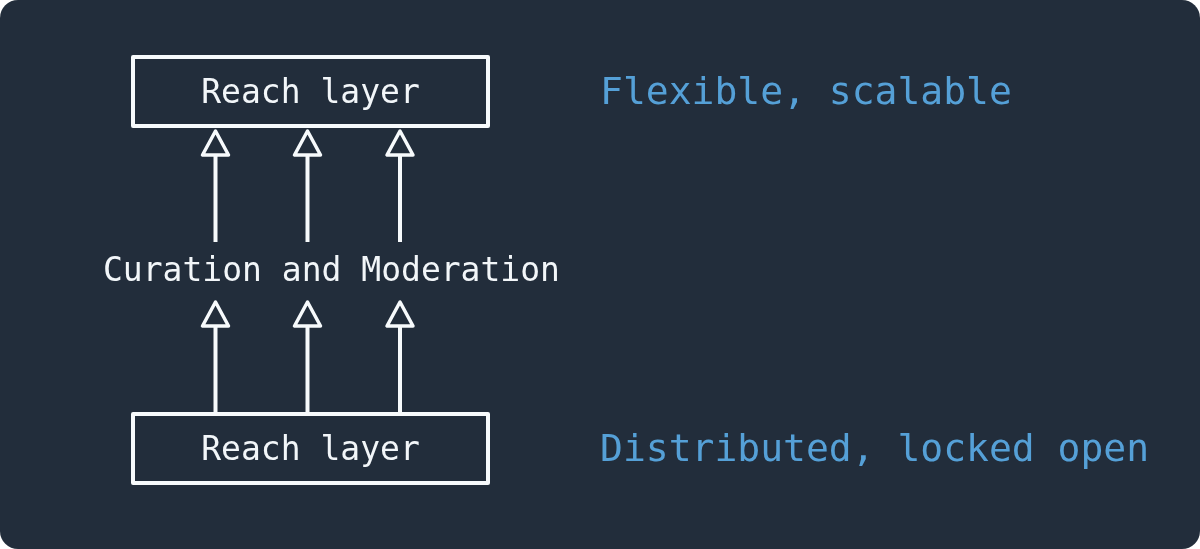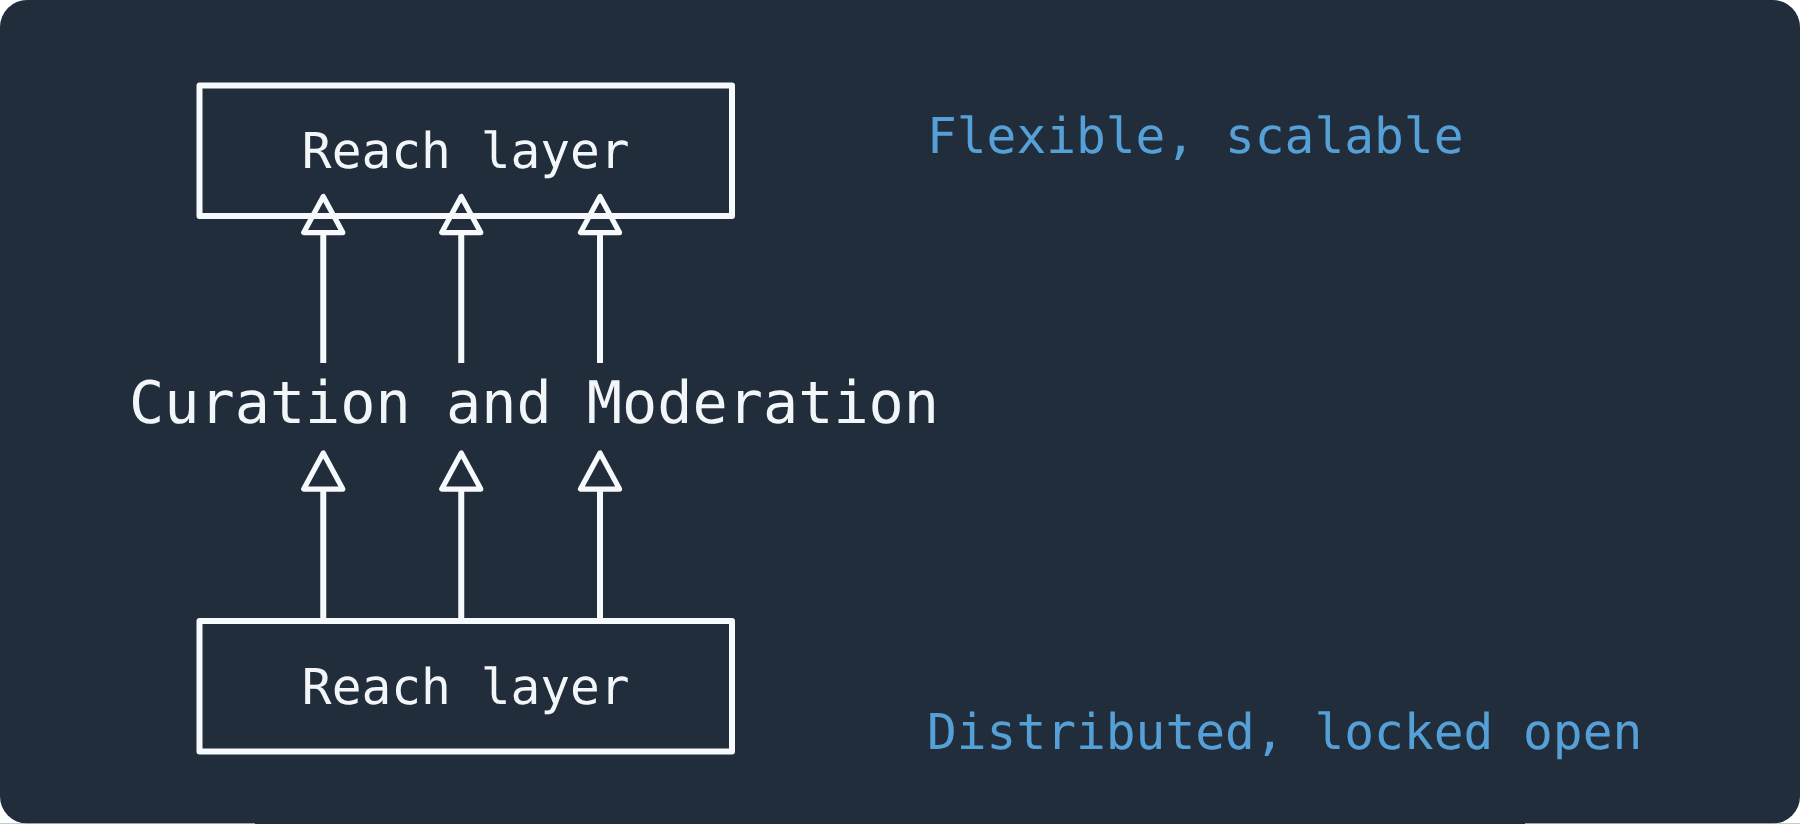--- a/index.html
+++ b/index.html
@@ -21,53 +21,53 @@
     width: 1200px;
     height: 549px;
     background: var(--card-bg);
     border-radius: 18px;
     overflow: hidden;
   }
   .box {
     position: absolute;
     left: 131px;
     width: 359px;
-    height: 91px;
+    height: 73px;
     border: 4px solid var(--stroke);
     border-radius: 2px;
     display: flex;
     align-items: center;
     justify-content: center;
     color: var(--text);
     font-size: 33px;
     white-space: nowrap;
   }
   .box.reach  { top: 55px; }
   .box.speech { top: 412px; }
   .mid-label {
     position: absolute;
-    left: 86px;
+    left: 103px;
     top: 249px;
     height: 42px;
     line-height: 42px;
     color: var(--text);
-    font-size: 39px;
+    font-size: 33px;
     white-space: nowrap;
   }
   .annotation {
     position: absolute;
-    left: 618px;
+    left: 600px;
     height: 42px;
     line-height: 42px;
     color: var(--accent);
-    font-size: 33px;
+    font-size: 38px;
     white-space: nowrap;
   }
   .annotation.top    { top: 70px; }
-  .annotation.bottom { top: 427px; margin-top: 40px; }
+  .annotation.bottom { top: 427px; }
   svg.arrows {
     position: absolute;
     inset: 0;
     width: 1200px;
     height: 549px;
     pointer-events: none;
   }
   svg .shaft {
     stroke: var(--stroke);
     stroke-width: 4;

